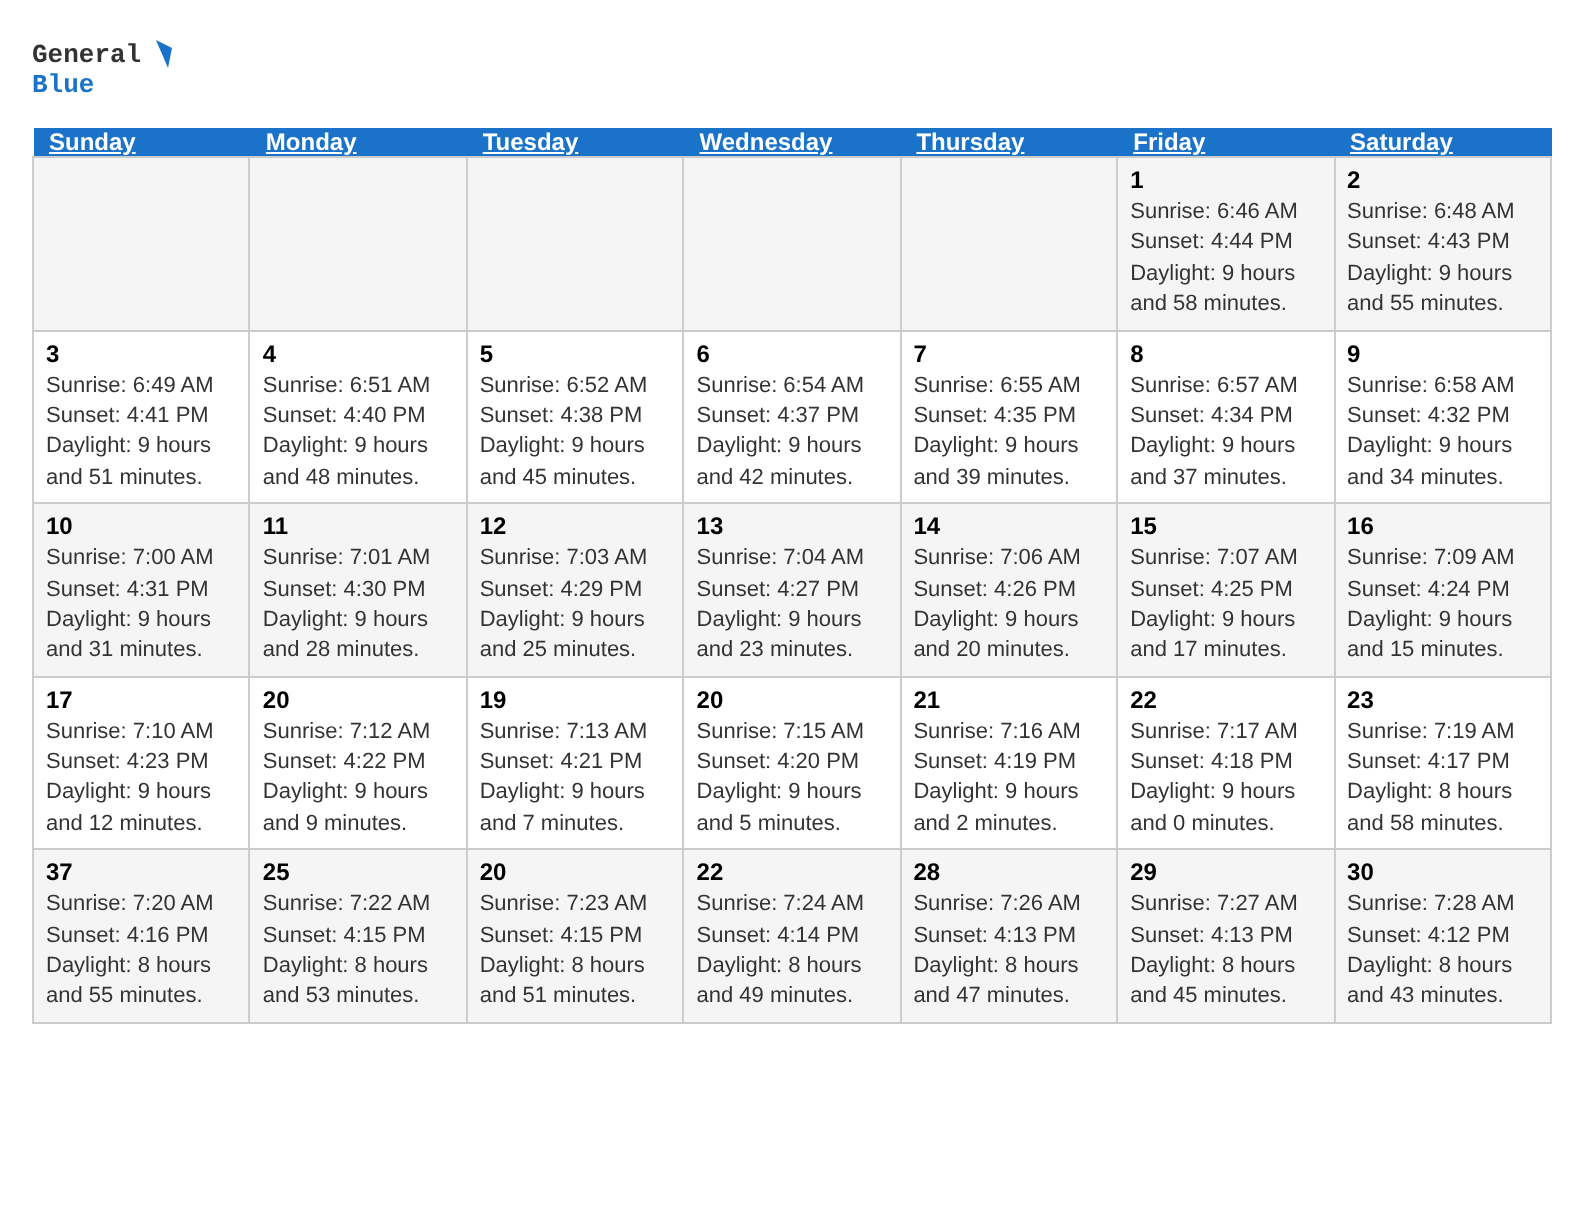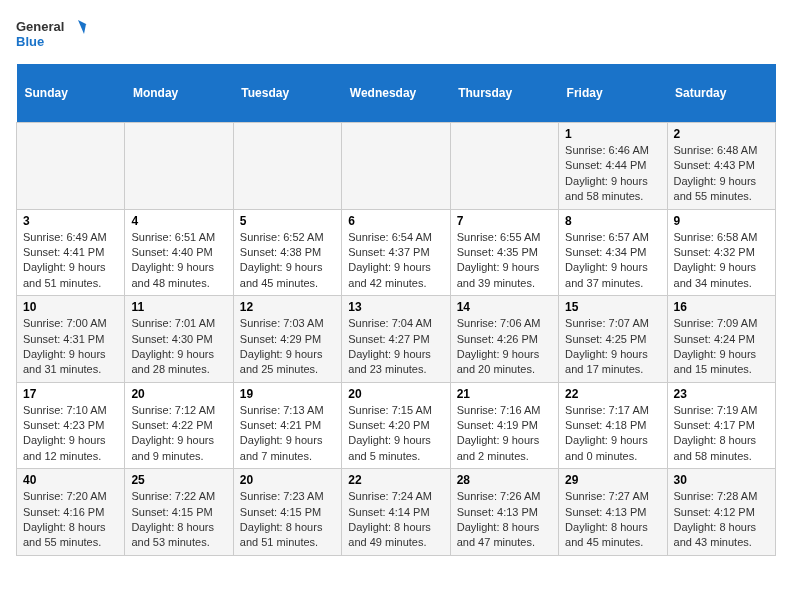--- a/index.html
+++ b/index.html
@@ -8,20 +8,21 @@
       background: #fff;
       width: 792px;
       min-height: 612px;
       padding: 16px;
     }
     .header-area {
       display: flex;
       justify-content: space-between;
       align-items: flex-start;
       margin-bottom: 12px;
+      font-family: Liberation Mono, monospace;
     }
     .logo {
       display: flex;
       align-items: center;
       gap: 4px;
     }
     .title-area {
       text-align: right;
     }
     .month-title {
@@ -35,23 +36,24 @@
     }
     table {
       width: 100%;
       border-collapse: collapse;
       font-size: 11px;
     }
     thead tr th {
       background-color: #1a73c9;
       color: #fff;
       text-align: left;
-      padding: 22px 8px;
+      padding: 0 8px;
       font-size: 12px;
       font-weight: bold;
+      text-decoration: underline;
     }
     tbody tr td {
       vertical-align: top;
       padding: 4px 6px;
       border: 1px solid #ccc;
       width: calc(100% / 7);
       min-height: 80px;
       height: 80px;
     }
     tbody tr:nth-child(odd) td {
@@ -204,21 +206,21 @@
           <span class="day-num">22</span>
           <div class="day-info">Sunrise: 7:17 AM<br>Sunset: 4:18 PM<br>Daylight: 9 hours and 0 minutes.</div>
         </td>
         <td>
           <span class="day-num">23</span>
           <div class="day-info">Sunrise: 7:19 AM<br>Sunset: 4:17 PM<br>Daylight: 8 hours and 58 minutes.</div>
         </td>
       </tr>
       <tr>
         <td>
-          <span class="day-num">40</span>
+          <span class="day-num">37</span>
           <div class="day-info">Sunrise: 7:20 AM<br>Sunset: 4:16 PM<br>Daylight: 8 hours and 55 minutes.</div>
         </td>
         <td>
           <span class="day-num">25</span>
           <div class="day-info">Sunrise: 7:22 AM<br>Sunset: 4:15 PM<br>Daylight: 8 hours and 53 minutes.</div>
         </td>
         <td>
           <span class="day-num">20</span>
           <div class="day-info">Sunrise: 7:23 AM<br>Sunset: 4:15 PM<br>Daylight: 8 hours and 51 minutes.</div>
         </td>

